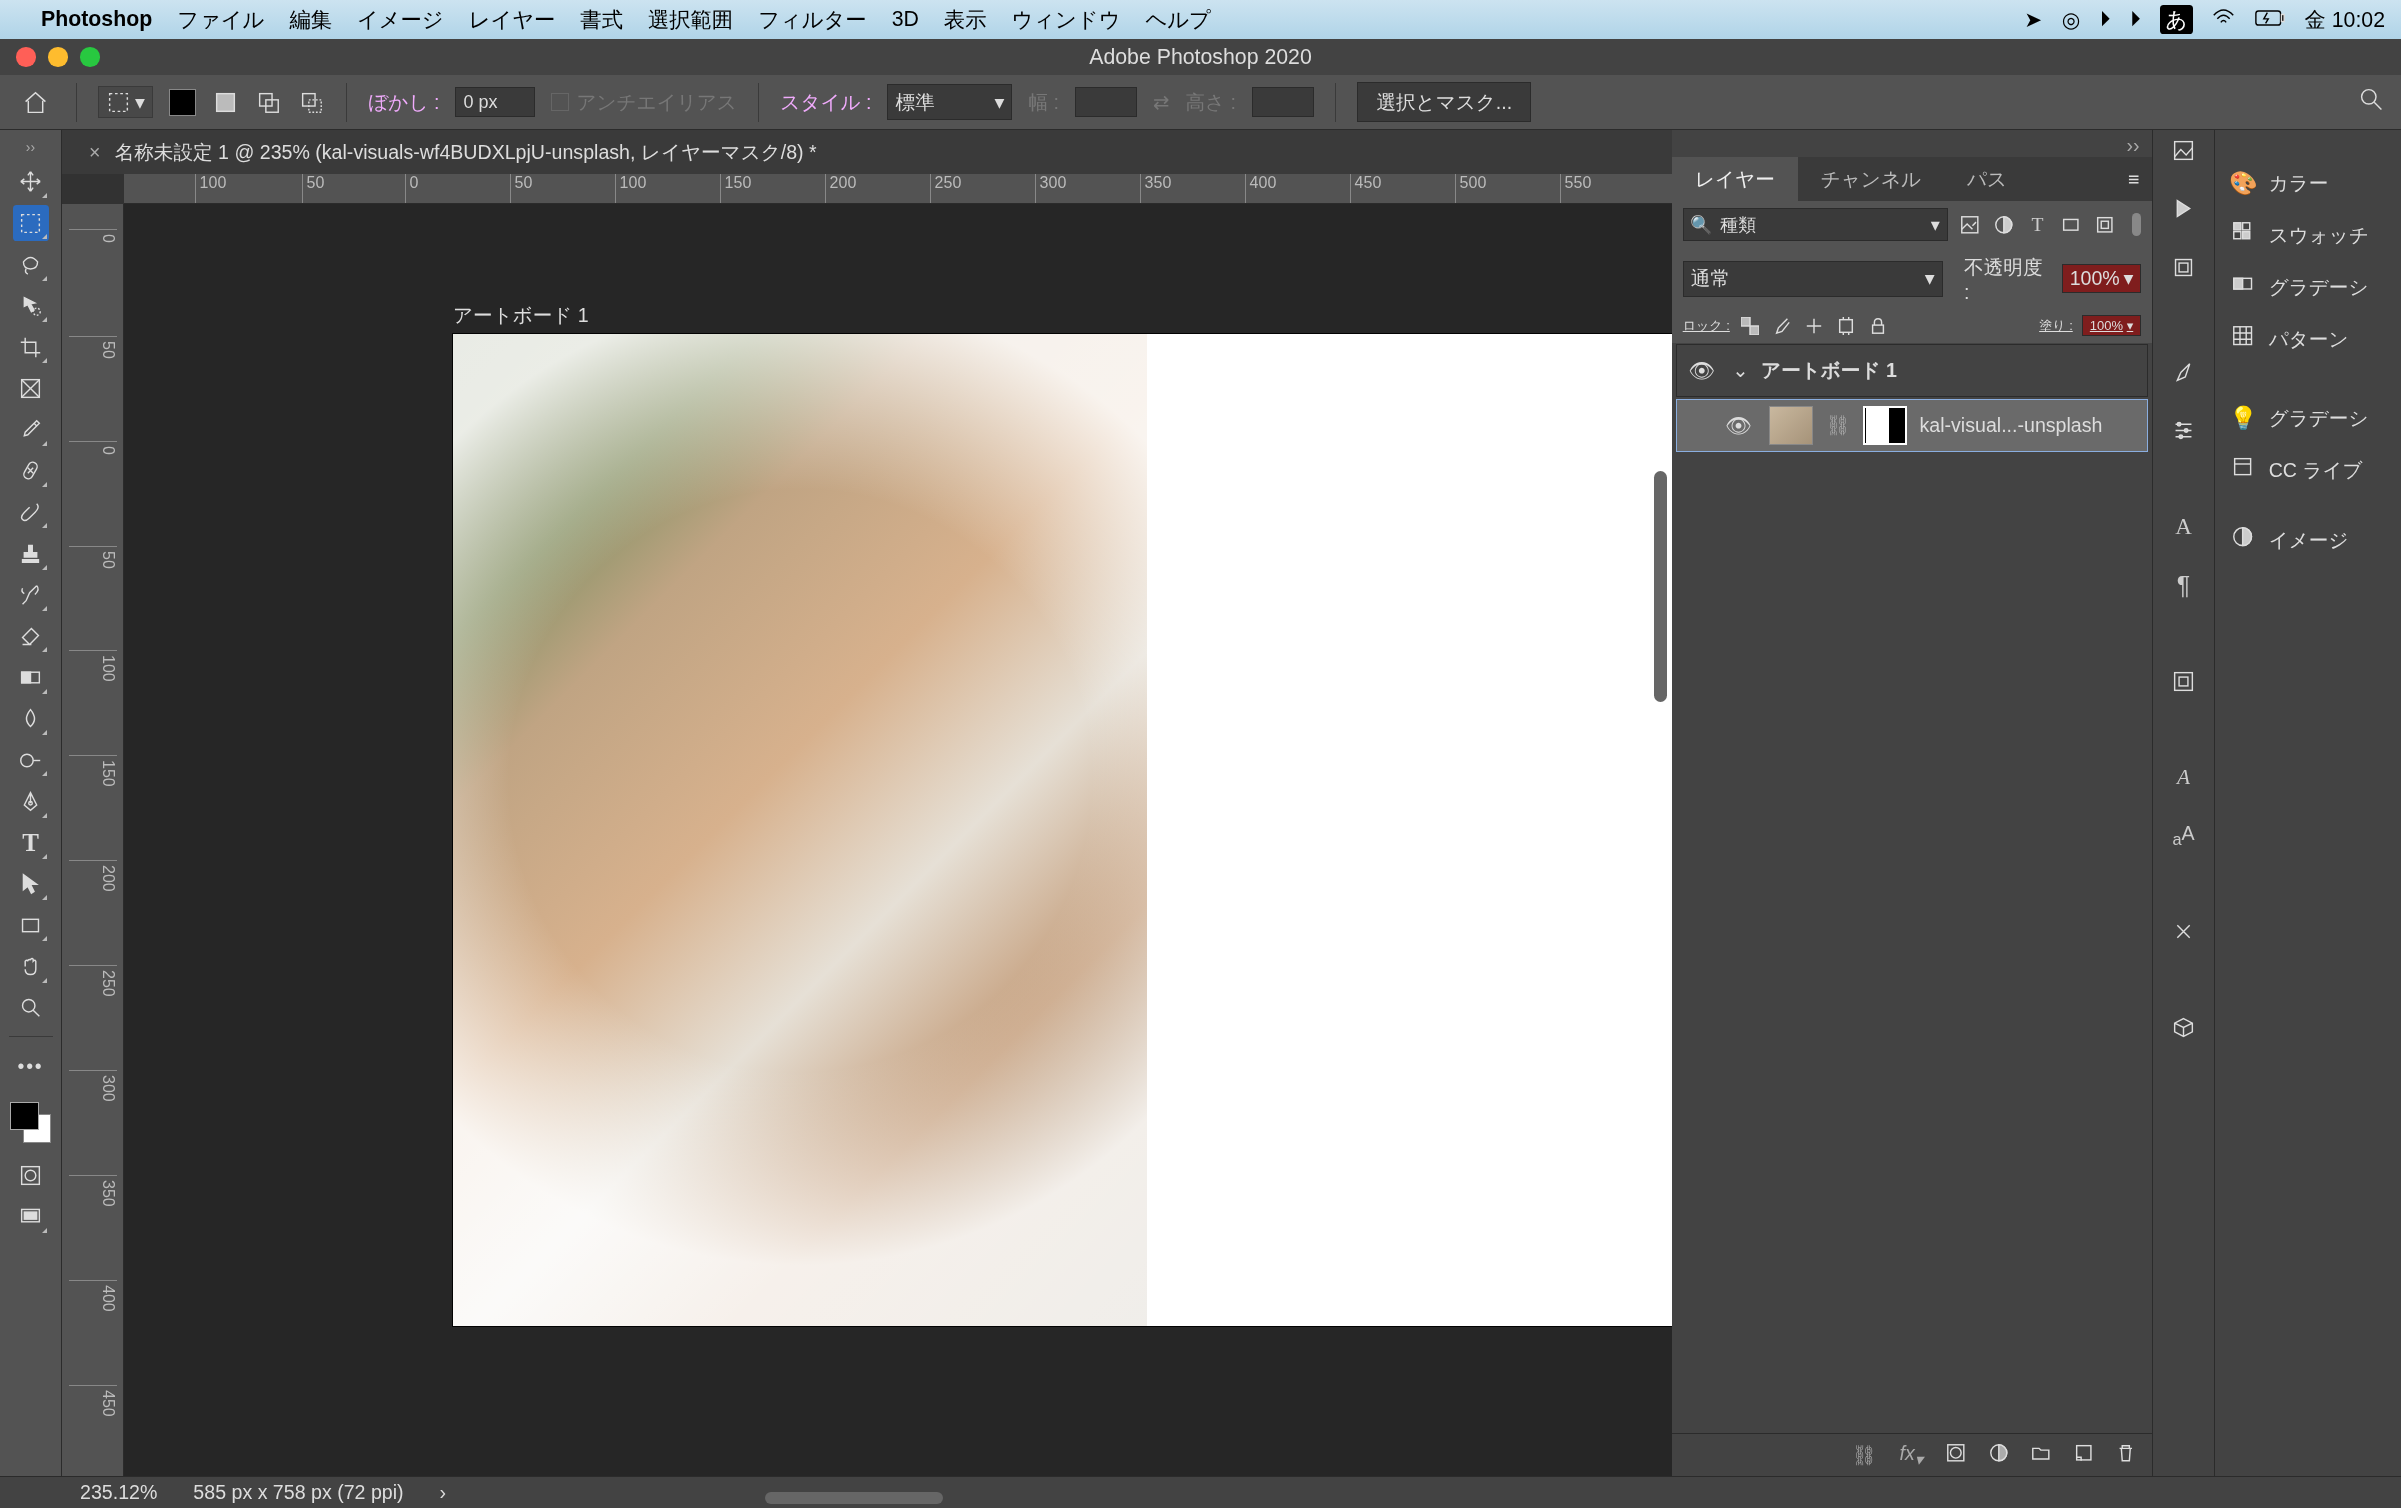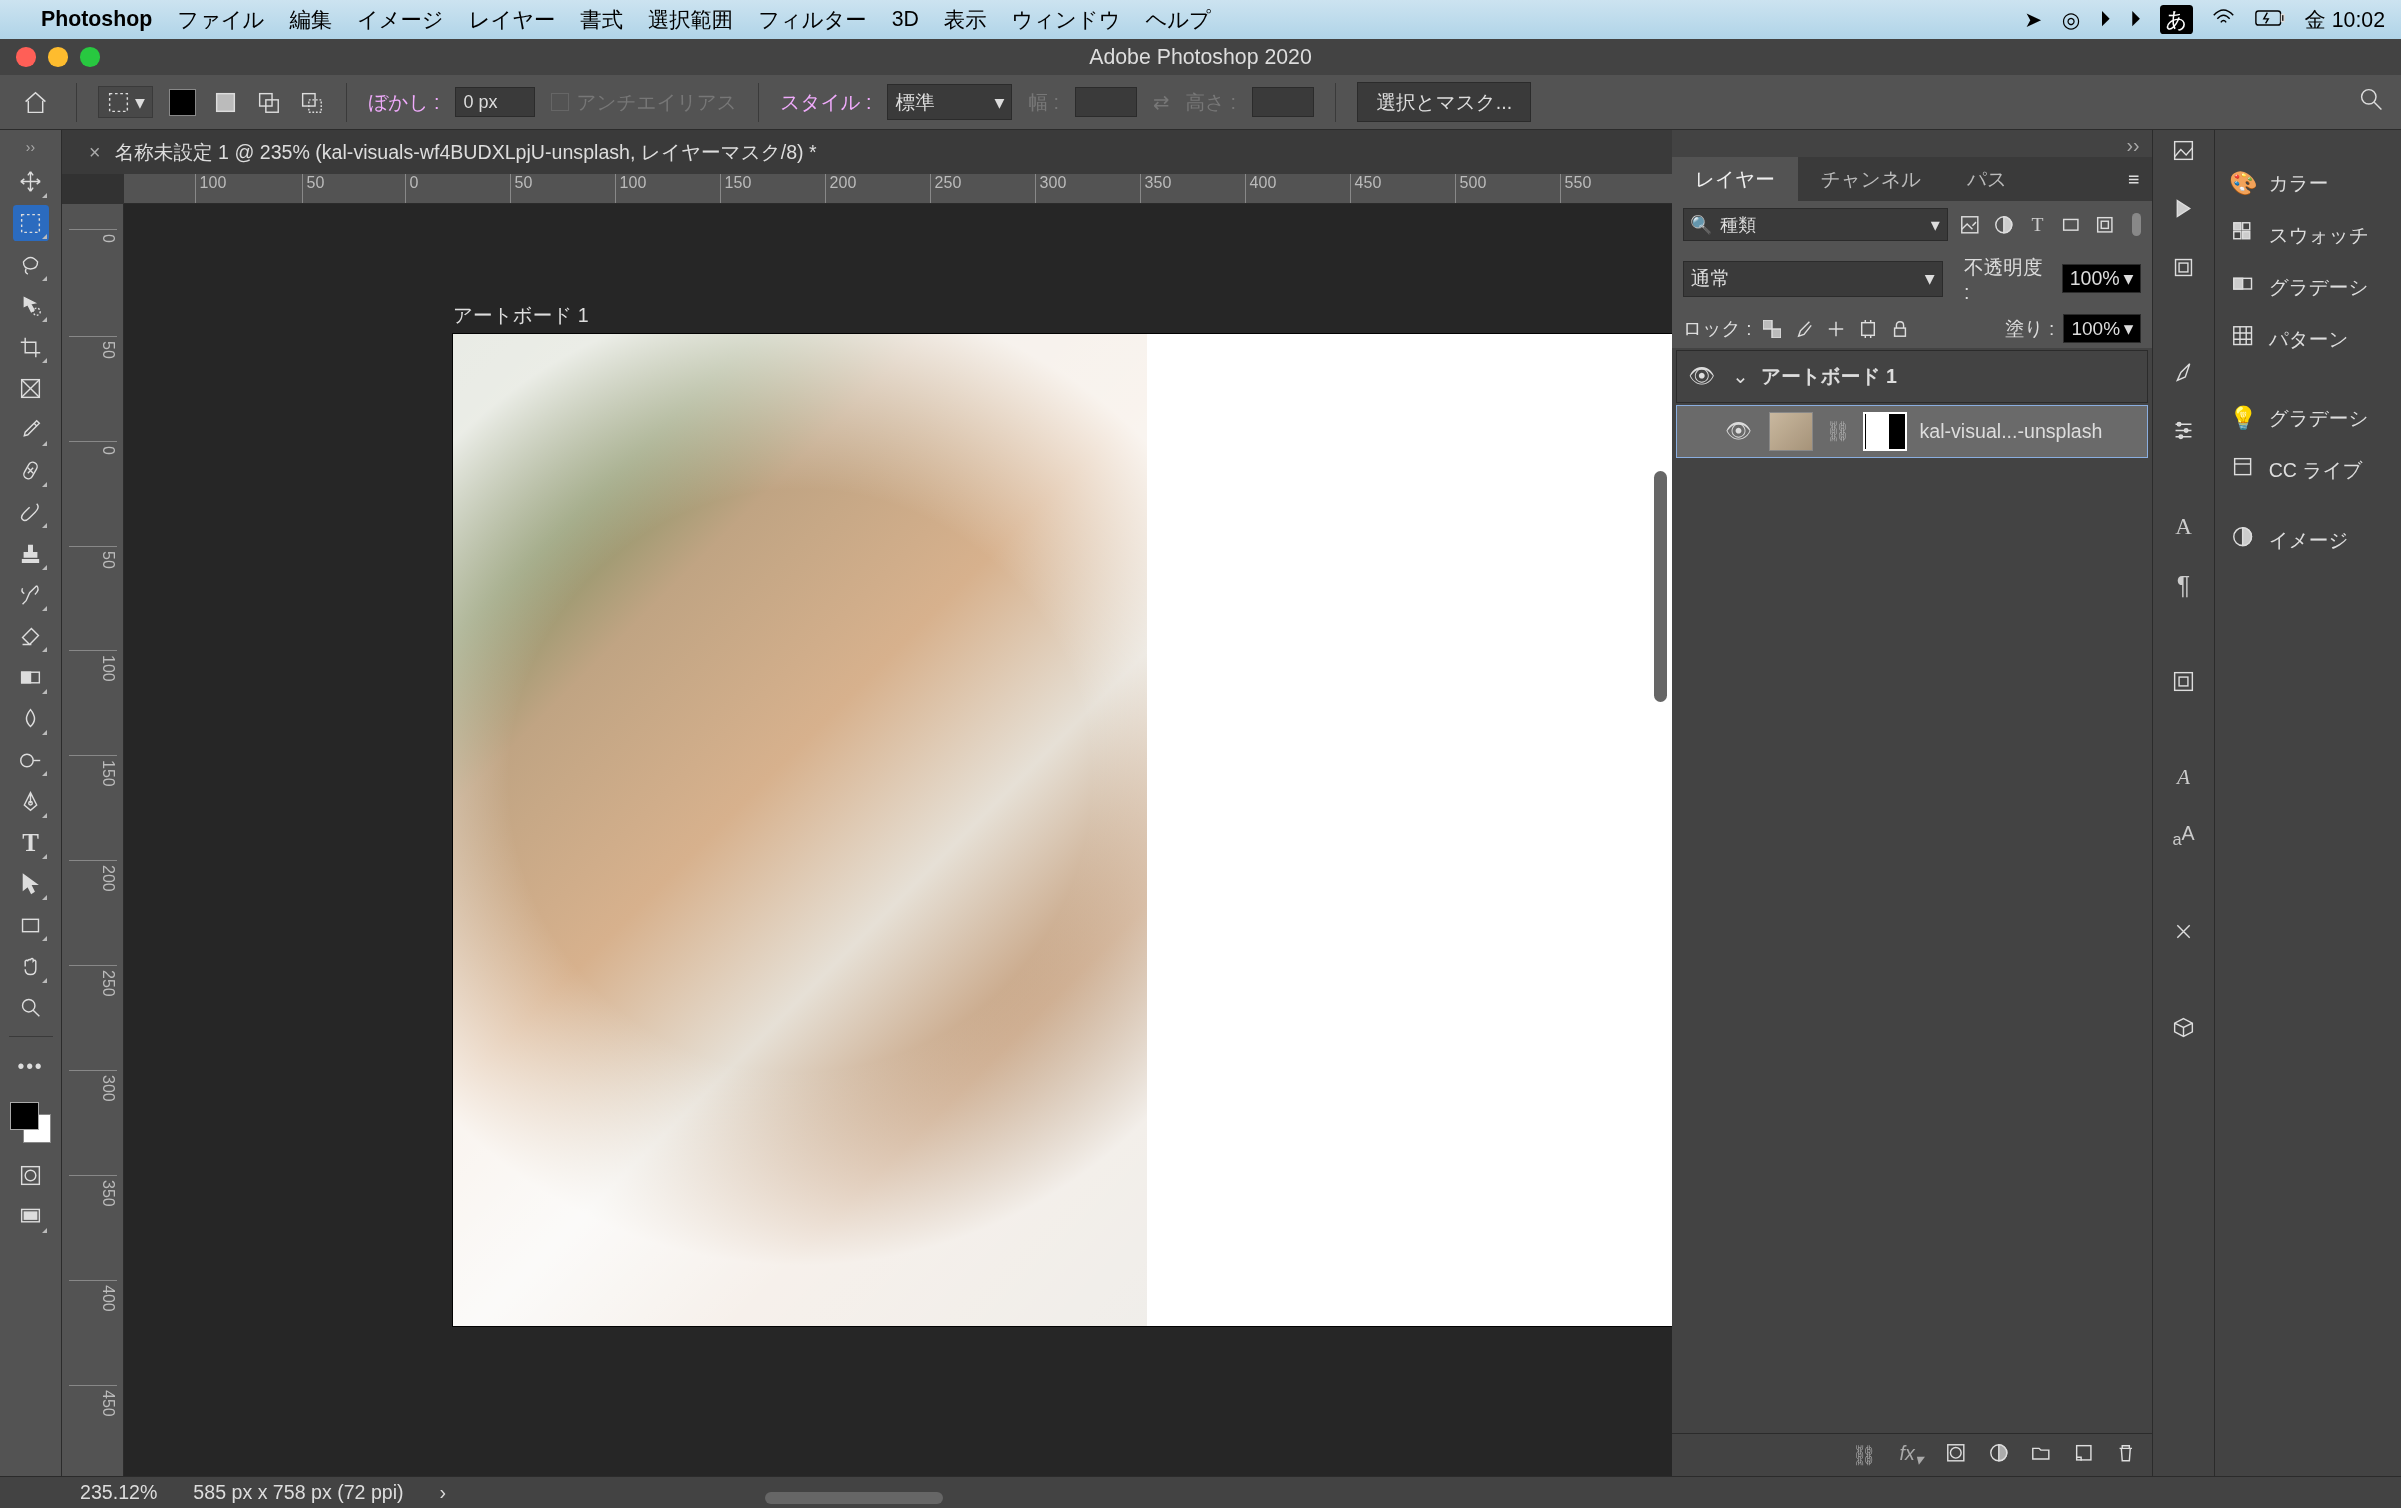--- a/index.html
+++ b/index.html
@@ -84,22 +84,22 @@
   .panel-tab { padding:0 23px; display:flex; align-items:center; font-size:19.6px; color:#bbb; }
   .panel-tab.active { background:#535353; color:#eee;}
   .panel-menu-ic { margin-left:auto; padding:0 12.5px; display:flex;align-items:center;}
   .panel-body { background:#535353; flex:1; display:flex; flex-direction:column; }
   .layer-row1 { display:flex; align-items:center; padding:7.1px 10.7px; gap:10.7px;}
   .layer-search { flex:1; display:flex; align-items:center; background:#3a3a3a; border:0.9px solid #2b2b2b; padding:3.6px 7.1px; gap:7.1px; font-size:18px;}
   .filter-ic { width:23px; height:23px; display:flex;align-items:center;justify-content:center; color:#ccc;}
   .filter-toggle { width:9px; height:23px; background:#888; border-radius:4.4px; margin-left:5.3px;}
   .layer-row2 { display:flex; align-items:center; padding:5.3px 10.7px; gap:10.7px; font-size:19.6px;}
   .flex-grow{flex:1;}
-  .pct-box{ display:flex; align-items:center; gap:3.6px; background:#000000; border:0.9px solid #2b2b2b; padding:1.8px 7.1px;}
-  .layer-row3 { display:flex; align-items:center; padding:5.3px 10.7px; gap:9px; font-size:19px;}
+  .pct-box{ display:flex; align-items:center; gap:3.6px; background:#7f1d1d; border:0.9px solid #2b2b2b; padding:1.8px 7.1px;}
+  .layer-row3 { display:flex; align-items:center; padding:5.3px 10.7px; gap:9px; font-size:13px;text-decoration:underline;}
   .lock-ic { width:23px;height:23px; display:flex;align-items:center;justify-content:center;}
   .layers-list { flex:1; background:#434343; }
   .layer-item { display:flex; align-items:center; height:53px; border:0.9px solid #2b2b2b; margin:1.8px 3.6px; padding:0 7.1px; gap:12.5px; font-size:19.6px;}
   .layer-item.sel { background:#6a6a6a; border:1.8px solid #8aaee0;}
   .eye{ width:36px; display:flex; justify-content:center; font-size:21.3px;}
   .thumb { width:44px; height:39px; border:0.9px solid #888; background:linear-gradient(135deg,#c9b89f,#a69379);}
   .thumb.mask { background:linear-gradient(90deg,#000 0%,#000 2%, #fff 2%, #fff 60%, #000 60%, #000 100%); border:2.7px solid #fff;}
   .link-ic{color:#aaa;}
   .panel-bottom { height:43px; background:#434343; display:flex; align-items:center; justify-content:flex-end; gap:23px; padding:0 16px; border-top:0.9px solid #2b2b2b; font-size:19.6px; color:#aaa;}
 

